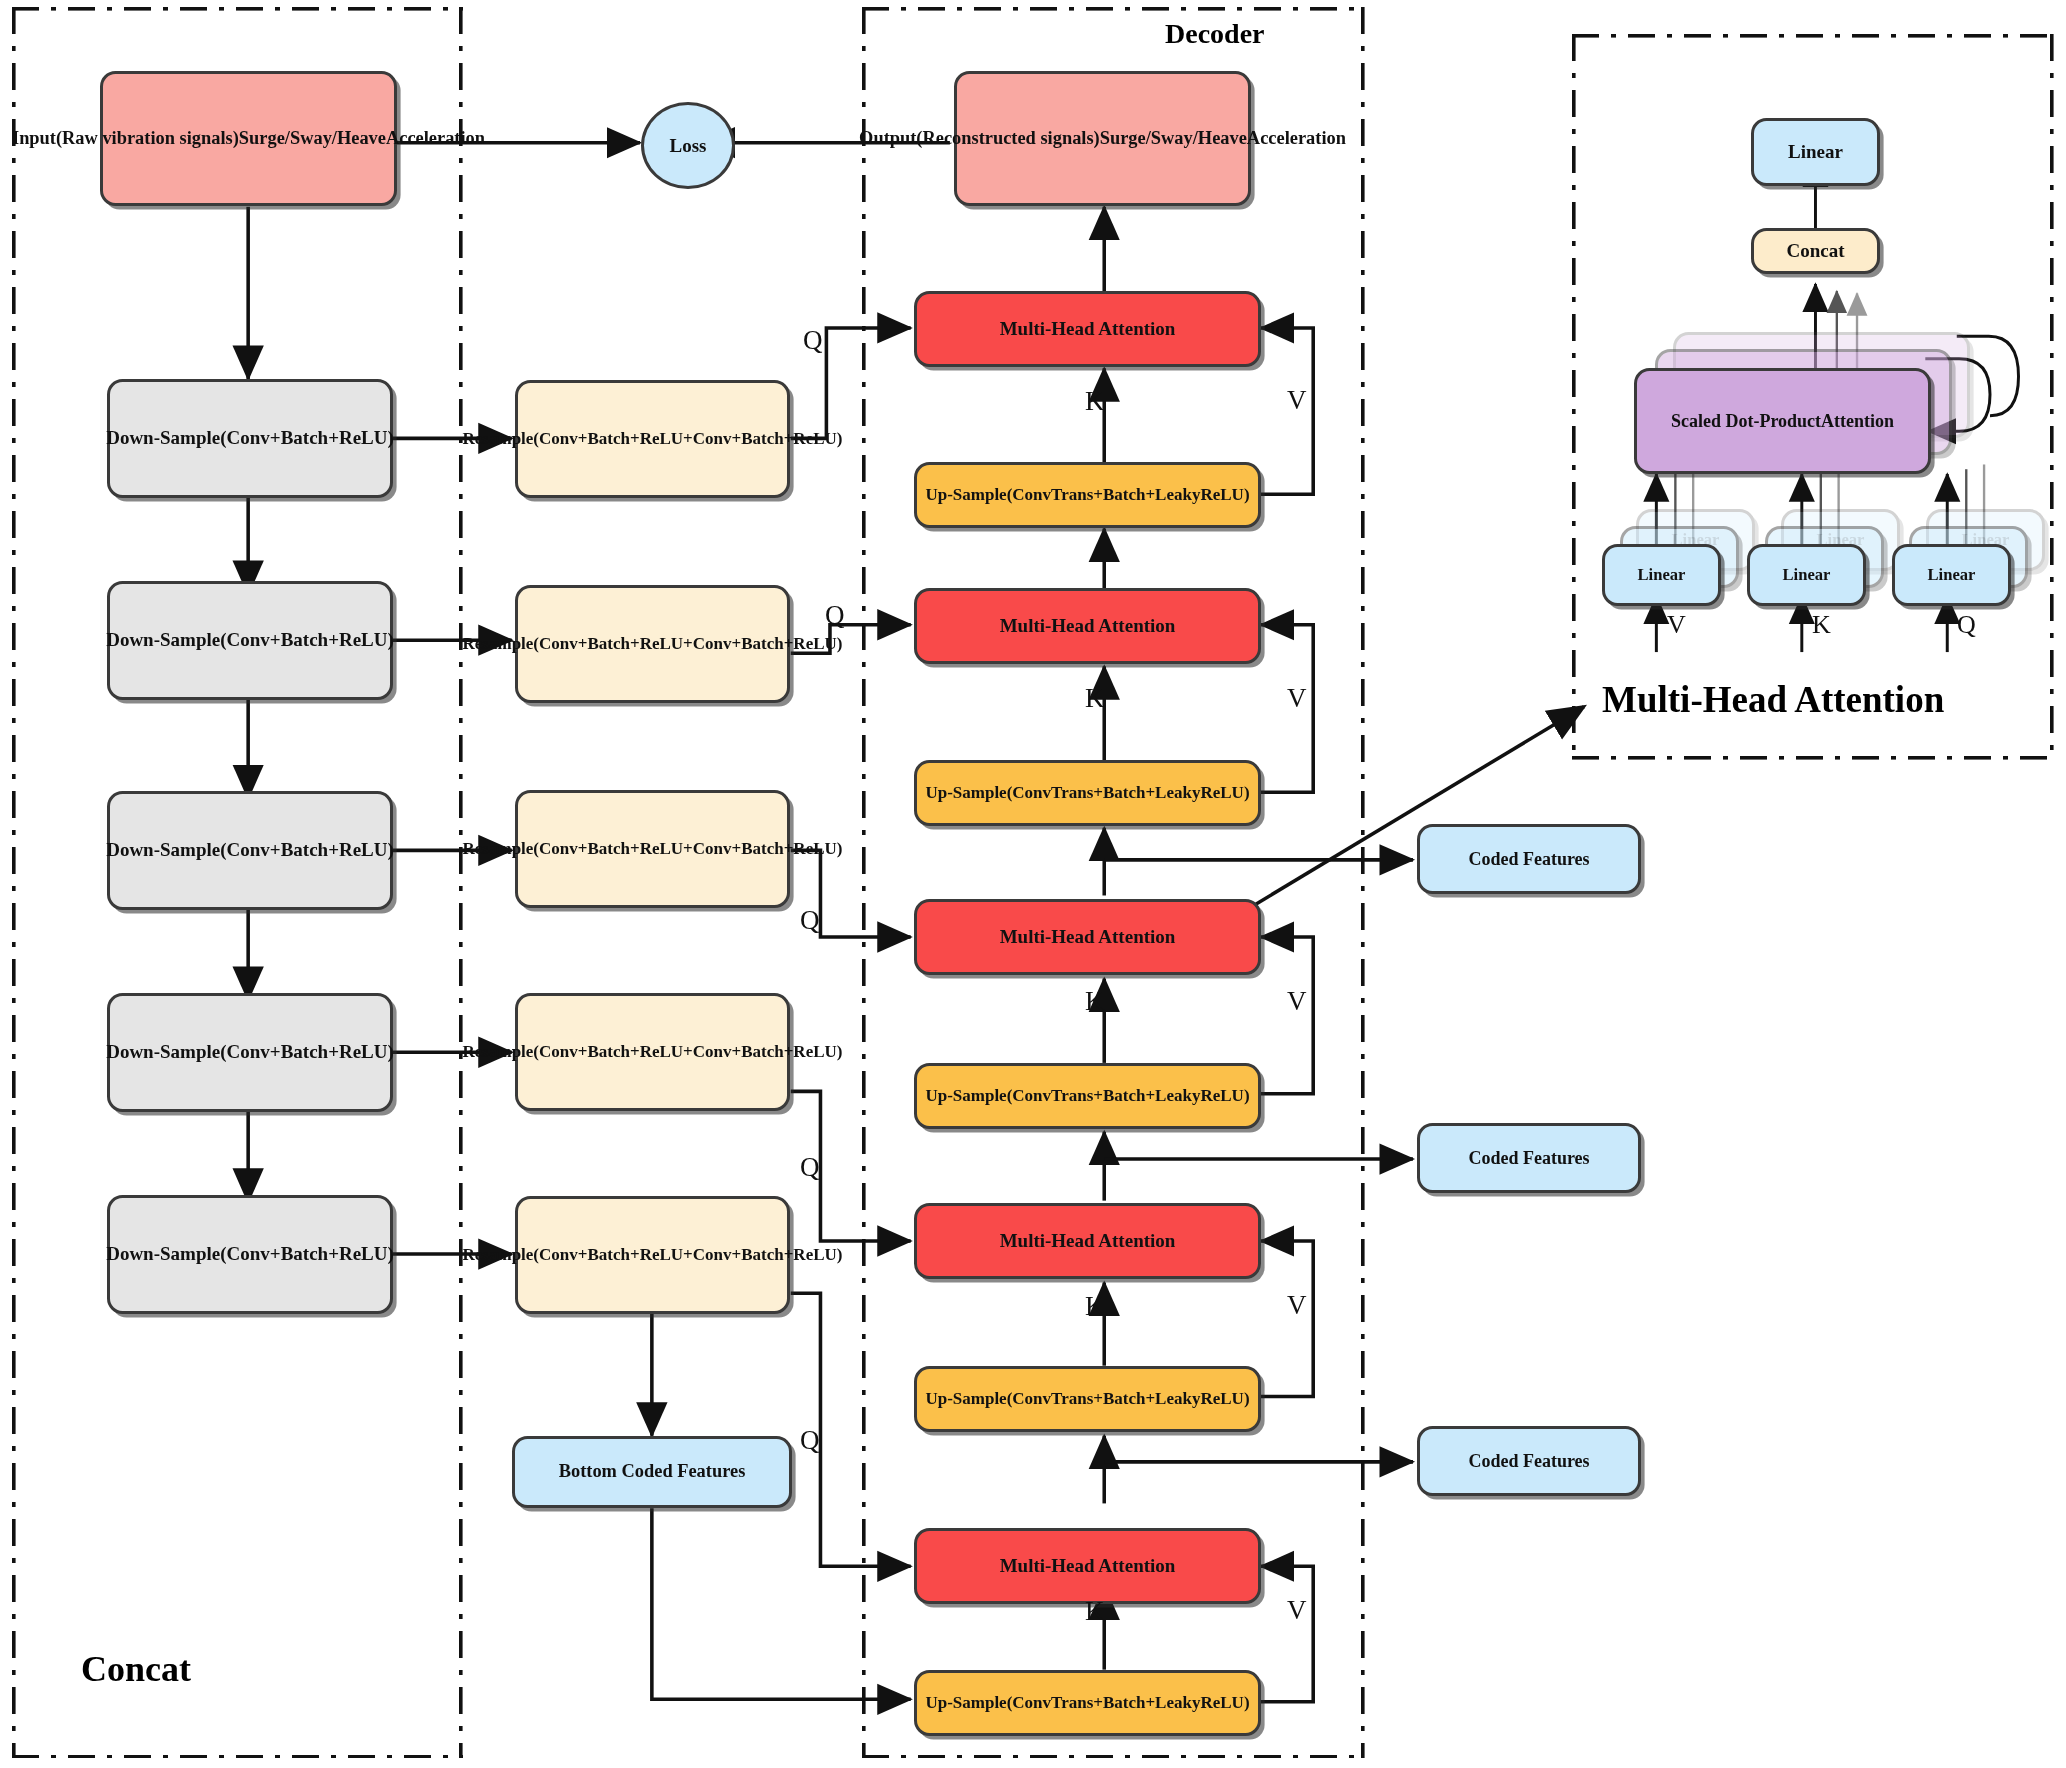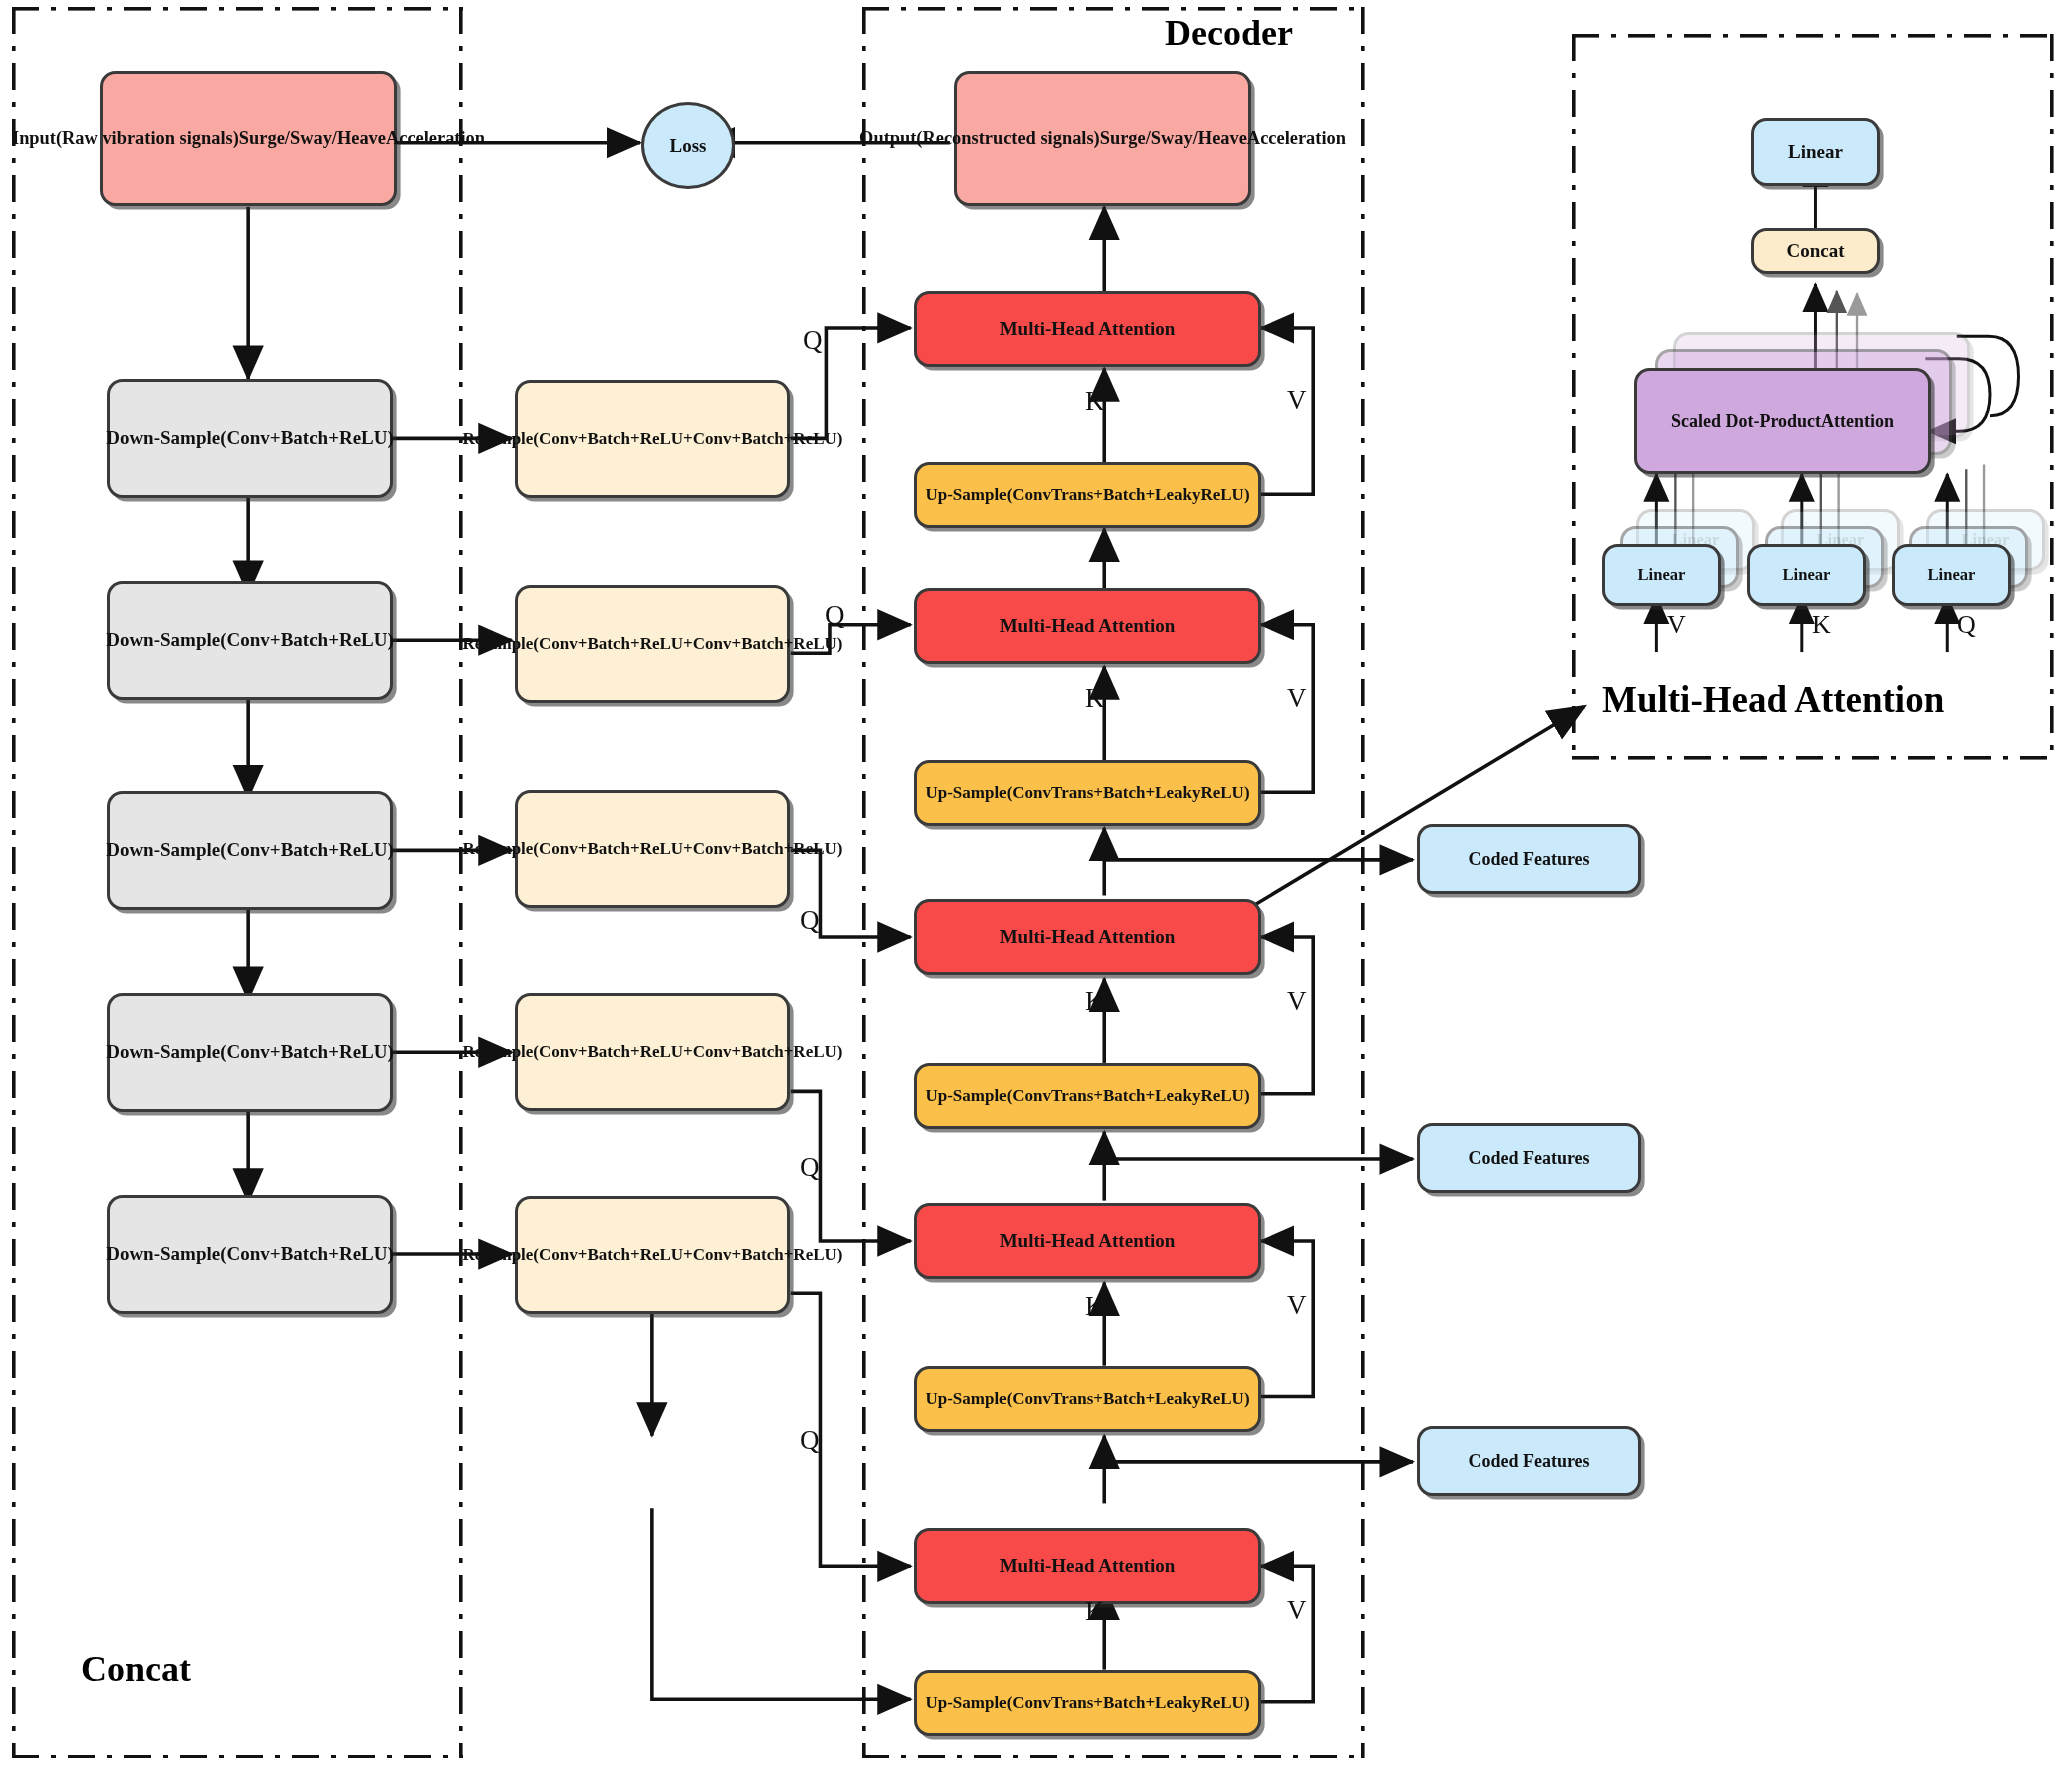--- a/index.html
+++ b/index.html
@@ -170,21 +170,21 @@
     </g>
     <g stroke="#9a9a9a" stroke-width="4" fill="none">
       <path d="M3128,648 L3128,494" marker-end="url(#ahg2)"></path>
       <path d="M2852,946 L2852,782"></path>
       <path d="M3097,946 L3097,782"></path>
       <path d="M3342,946 L3342,782"></path>
     </g>
   </svg>
 
   <div class="grouplabel" style="left:81px;top:1648px;font-size:36px;">Concat</div>
-  <div class="grouplabel" style="left:1165px;top:12px;font-size:36px;">Decoder</div>
+  <div class="grouplabel" style="left:1165px;top:18px;font-size:28px;">Decoder</div>
   <div class="grouplabel" style="left:1602px;top:678px;font-size:37px;">Multi-Head Attention</div>
 
   <div class="node n-io" style="left:100px;top:71px;width:297px;height:135px;font-size:18.4px;">
     <span class="ln">Input</span>
     <span class="ln">(Raw vibration signals)</span>
     <span class="ln">Surge/Sway/Heave</span>
     <span class="ln">Acceleration</span>
   </div>
 
   <div class="ellipse" style="left:641px;top:102px;width:88px;height:81px;font-size:19px;">
@@ -238,20 +238,23 @@
     <span class="ln">Resample</span>
     <span class="ln">(Conv+Batch+ReLU+</span>
     <span class="ln">Conv+Batch+ReLU)</span>
   </div>
   <div class="node n-res" style="left:515px;top:1196px;width:275px;height:118px;font-size:17px;">
     <span class="ln">Resample</span>
     <span class="ln">(Conv+Batch+ReLU+</span>
     <span class="ln">Conv+Batch+ReLU)</span>
   </div>
 
+  <div class="node n-blue" style="left:512px;top:1436px;width:280px;height:72px;font-size:18.4px;">
+    <span class="ln">Bottom Coded Features</span>
+  </div>
 
   <div class="node n-mha" style="left:914px;top:291px;width:347px;height:76px;font-size:19px;">
     <span class="ln">Multi-Head Attention</span>
   </div>
   <div class="node n-up" style="left:914px;top:462px;width:347px;height:66px;font-size:17px;">
     <span class="ln">Up-Sample</span>
     <span class="ln">(ConvTrans+Batch+LeakyReLU)</span>
   </div>
 
   <div class="node n-mha" style="left:914px;top:588px;width:347px;height:76px;font-size:19px;">

